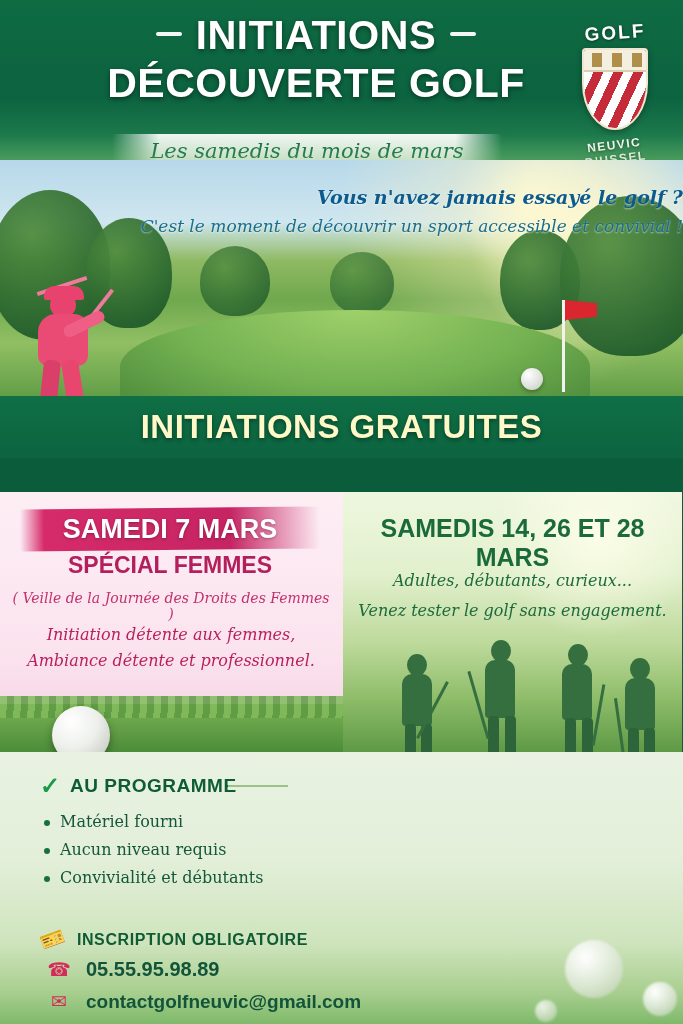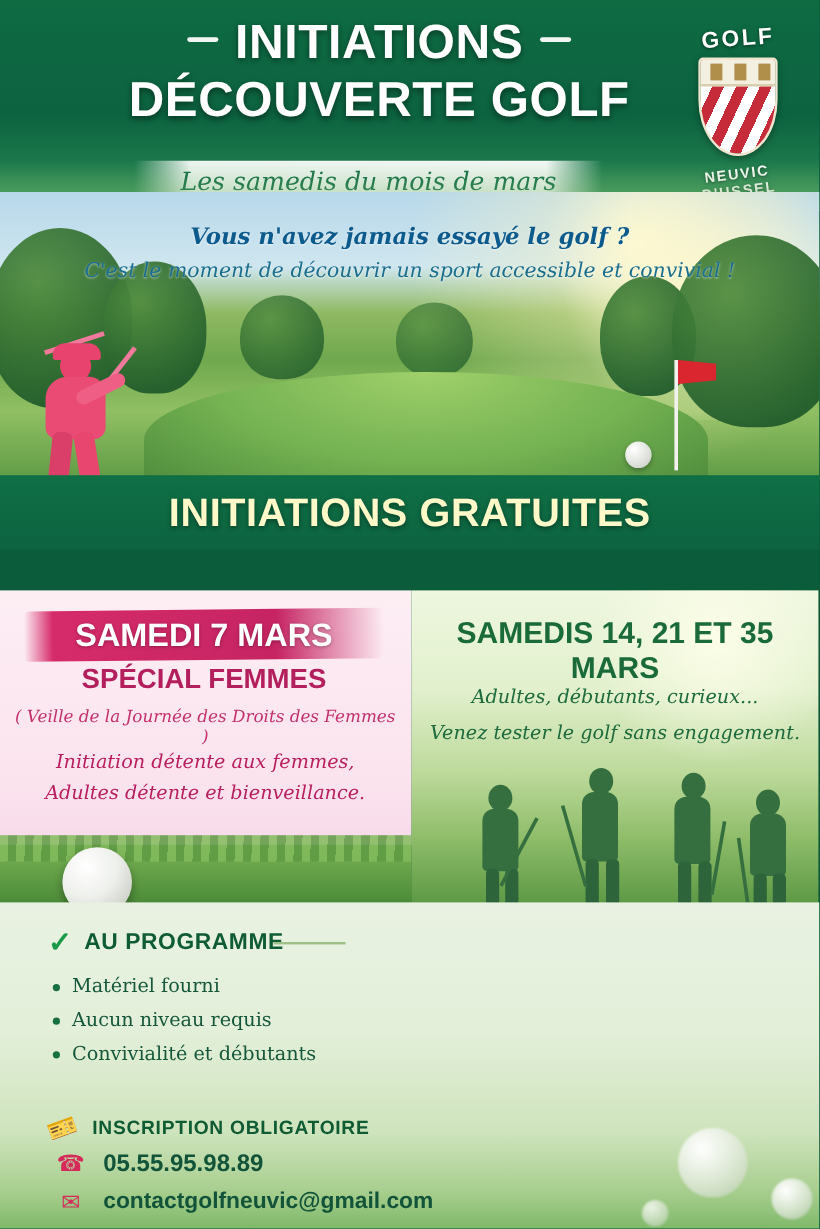--- a/index.html
+++ b/index.html
@@ -393,48 +393,48 @@
       <div class="g-club"></div>
       <div class="g-club2"></div>
       <div class="g-cap"></div>
       <div class="g-head"></div>
       <div class="g-body"></div>
       <div class="g-arm"></div>
       <div class="g-leg1"></div>
       <div class="g-leg2"></div>
     </div>
 
-    <div style="position:absolute;left:0;top:22px;width:683px;text-align:center;">
+    <div style="position:absolute;left:0;top:22px;width:683px;text-align:right;">
       <div style="color:#0d5a8c;font-family:'DejaVu Serif',serif;font-style:italic;font-weight:bold;font-size:19px;line-height:30px;text-shadow:0 1px 2px rgba(255,255,255,.65);">Vous n'avez jamais essayé le golf ?</div>
       <div style="color:#1a6e8e;font-family:'DejaVu Serif',serif;font-style:italic;font-size:17px;line-height:28px;text-shadow:0 1px 2px rgba(255,255,255,.65);">C'est le moment de découvrir un sport accessible et convivial !</div>
     </div>
   </div>
 
   <div class="gratuites">
     <span>INITIATIONS GRATUITES</span>
   </div>
 
   <div class="panels">
 
     <div class="panel-left">
       <div class="brush"></div>
       <div class="samedi7">SAMEDI 7 MARS</div>
       <div class="special-femmes">SPÉCIAL FEMMES</div>
       <div class="veille">( Veille de la Journée des Droits des Femmes )</div>
       <div class="pl-text">
         <div>Initiation détente aux femmes,</div>
-        <div>Adultes détente et bienveillance.</div>
+        <div>Ambiance détente et professionnel.</div>
       </div>
       <div class="grass"></div>
       <div class="ball-left"></div>
     </div>
 
     <div class="panel-right">
       <div class="glow"></div>
-      <div class="samedis">SAMEDIS 14, 21 ET 35 MARS</div>
+      <div class="samedis">SAMEDIS 14, 26 ET 28 MARS</div>
       <div class="pr-text">
         <div>Adultes, débutants, curieux...</div>
         <div>Venez tester le golf sans engagement.</div>
       </div>
 
       <div class="sil-person" style="left:48px;width:56px;height:126px;">
         <div class="sp-head" style="left:16px;top:0;"></div>
         <div class="sp-body" style="left:11px;top:20px;height:52px;"></div>
         <div class="sp-leg" style="left:14px;top:70px;height:56px;"></div>
         <div class="sp-leg" style="left:30px;top:70px;height:56px;"></div>

